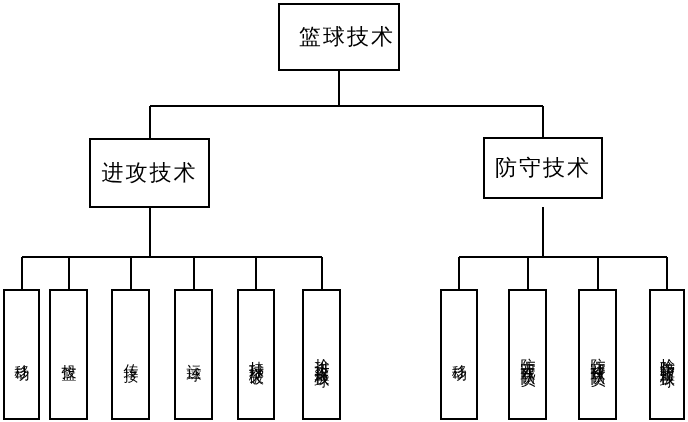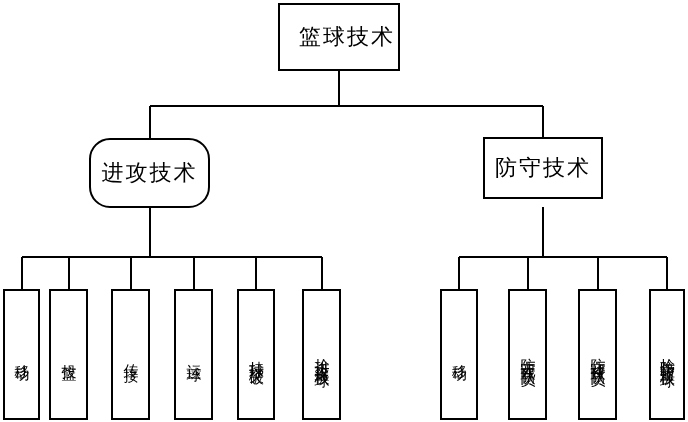--- a/index.html
+++ b/index.html
@@ -34,21 +34,21 @@
     justify-content: center;
     text-align: center;
   }
   .big-label {
     font-size: 22px;
     letter-spacing: 2px;
     white-space: nowrap;
     line-height: 1;
   }
   .node.root    { left: 278px; top: 3px;   width: 122px; height: 68px; padding-left: 16px; }
-  .node.offense { left: 89px;  top: 138px; width: 121px; height: 70px; border-radius: 21px; }
+  .node.offense { left: 89px;  top: 138px; width: 121px; height: 70px; }
   .node.defense { left: 483px; top: 137px; width: 120px; height: 62px; }
   .node.leaf {
     top: 289px;
     height: 131px;
   }
   .leaf-label {
     writing-mode: vertical-rl;
     text-orientation: upright;
     font-size: 15px;
     letter-spacing: 3px;

